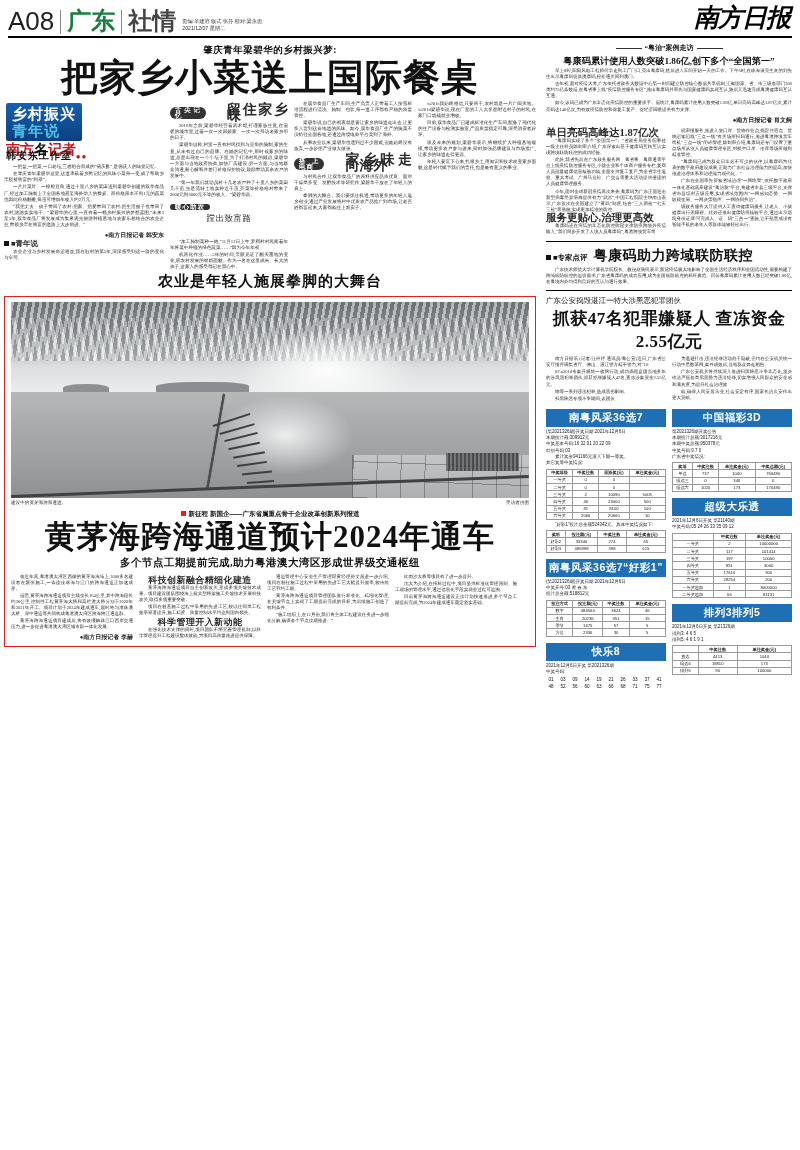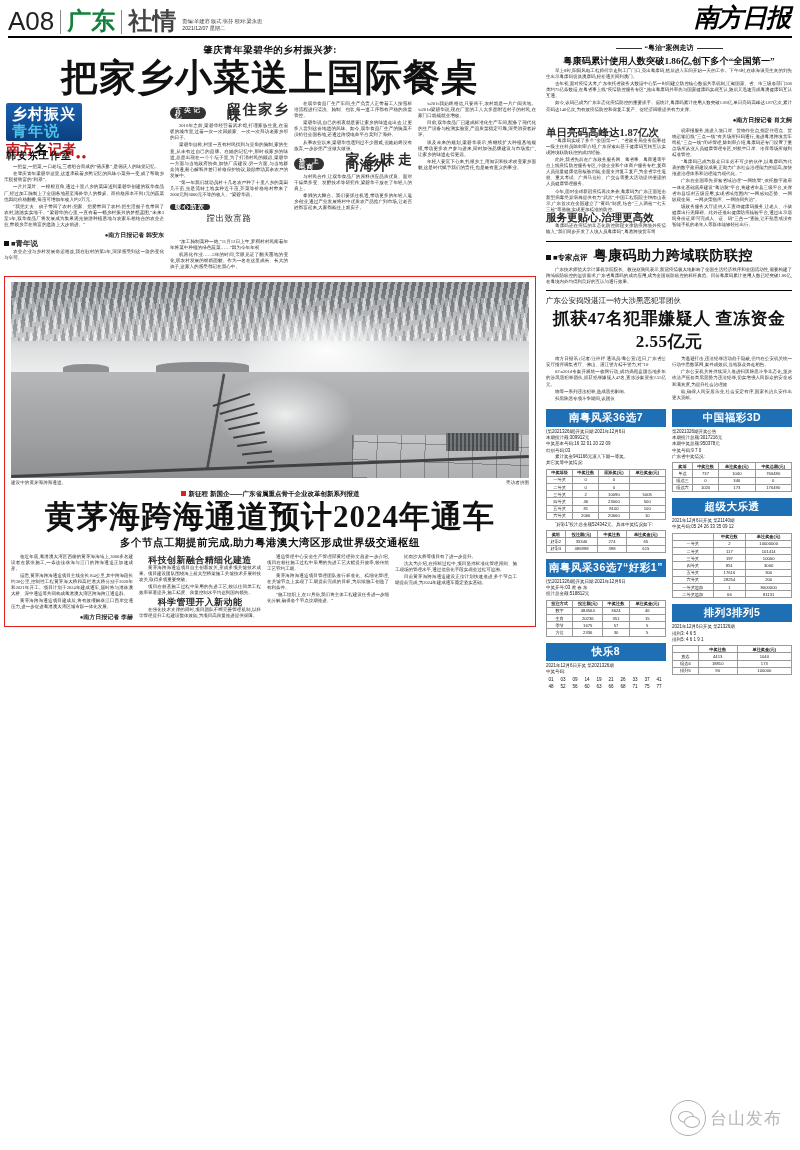--- a/index.html
+++ b/index.html
@@ -232,20 +232,21 @@
         </div>
 
         <div class="col c4">
           <p>\u201c我始终相信,只要肯干,农村就是一片广阔天地。\u201d梁碧华说,现在厂里的工人大多是附近村子的村民,在家门口就能就业增收。</p>
           <p>目前,双华食品厂已建成标准化生产车间,配备了现代化的生产设备与检测实验室,产品质量稳定可靠,深受消费者好评。</p>
           <p>谈及未来的规划,梁碧华表示,将继续扩大种植基地规模,带动更多农户参与进来,同时加强品牌建设与市场推广,让家乡的味道走得更远。</p>
           <p>年轻人要沉下心来,扎根乡土,用知识和技术改变家乡面貌,这是时代赋予我们的责任,也是最有意义的事业。</p>
         </div>
       </div>
 
+      <div class="youth-head">农业是年轻人施展拳脚的大舞台</div>
 
       <div class="feature">
 
         <div class="photo">
           <div class="sky"></div>
           <div class="cloudband"></div>
           <div class="cloudband2"></div>
           <div class="sunglow"></div>
           <div class="sea"></div>
           <div class="sea-shine"></div>
@@ -660,17 +661,13 @@
                     <td>100000</td>
                   </tr>
             </tbody>
               </table>
           </div>
         </div>
       </div>
     </div>
   </div>
 
-  <div class="watermark">
-    <div class="wm-circle"></div>
-    <div class="wm-text">台山发布</div>
-  </div>
 </div>
 
 </body></html>

